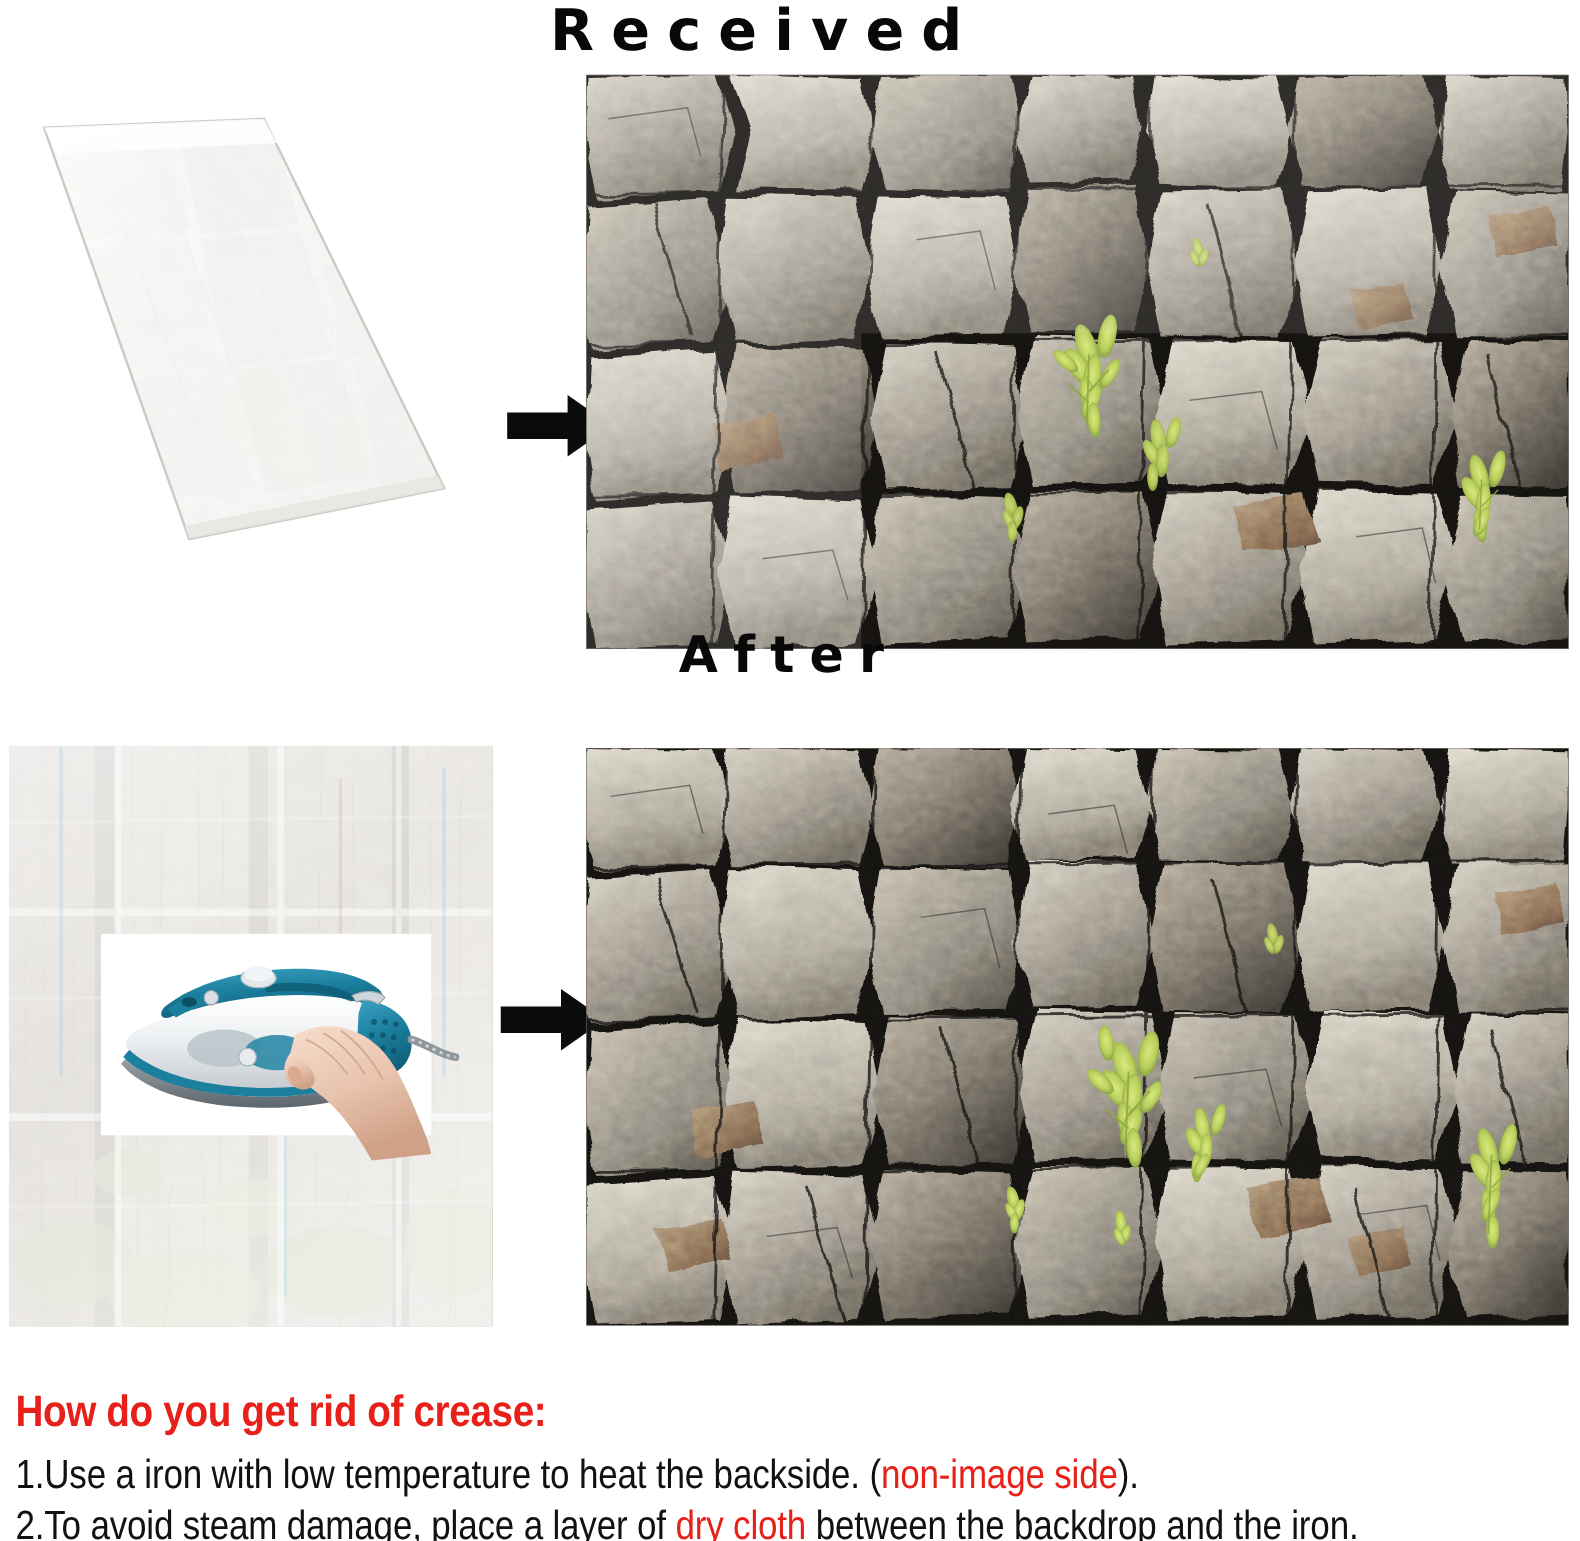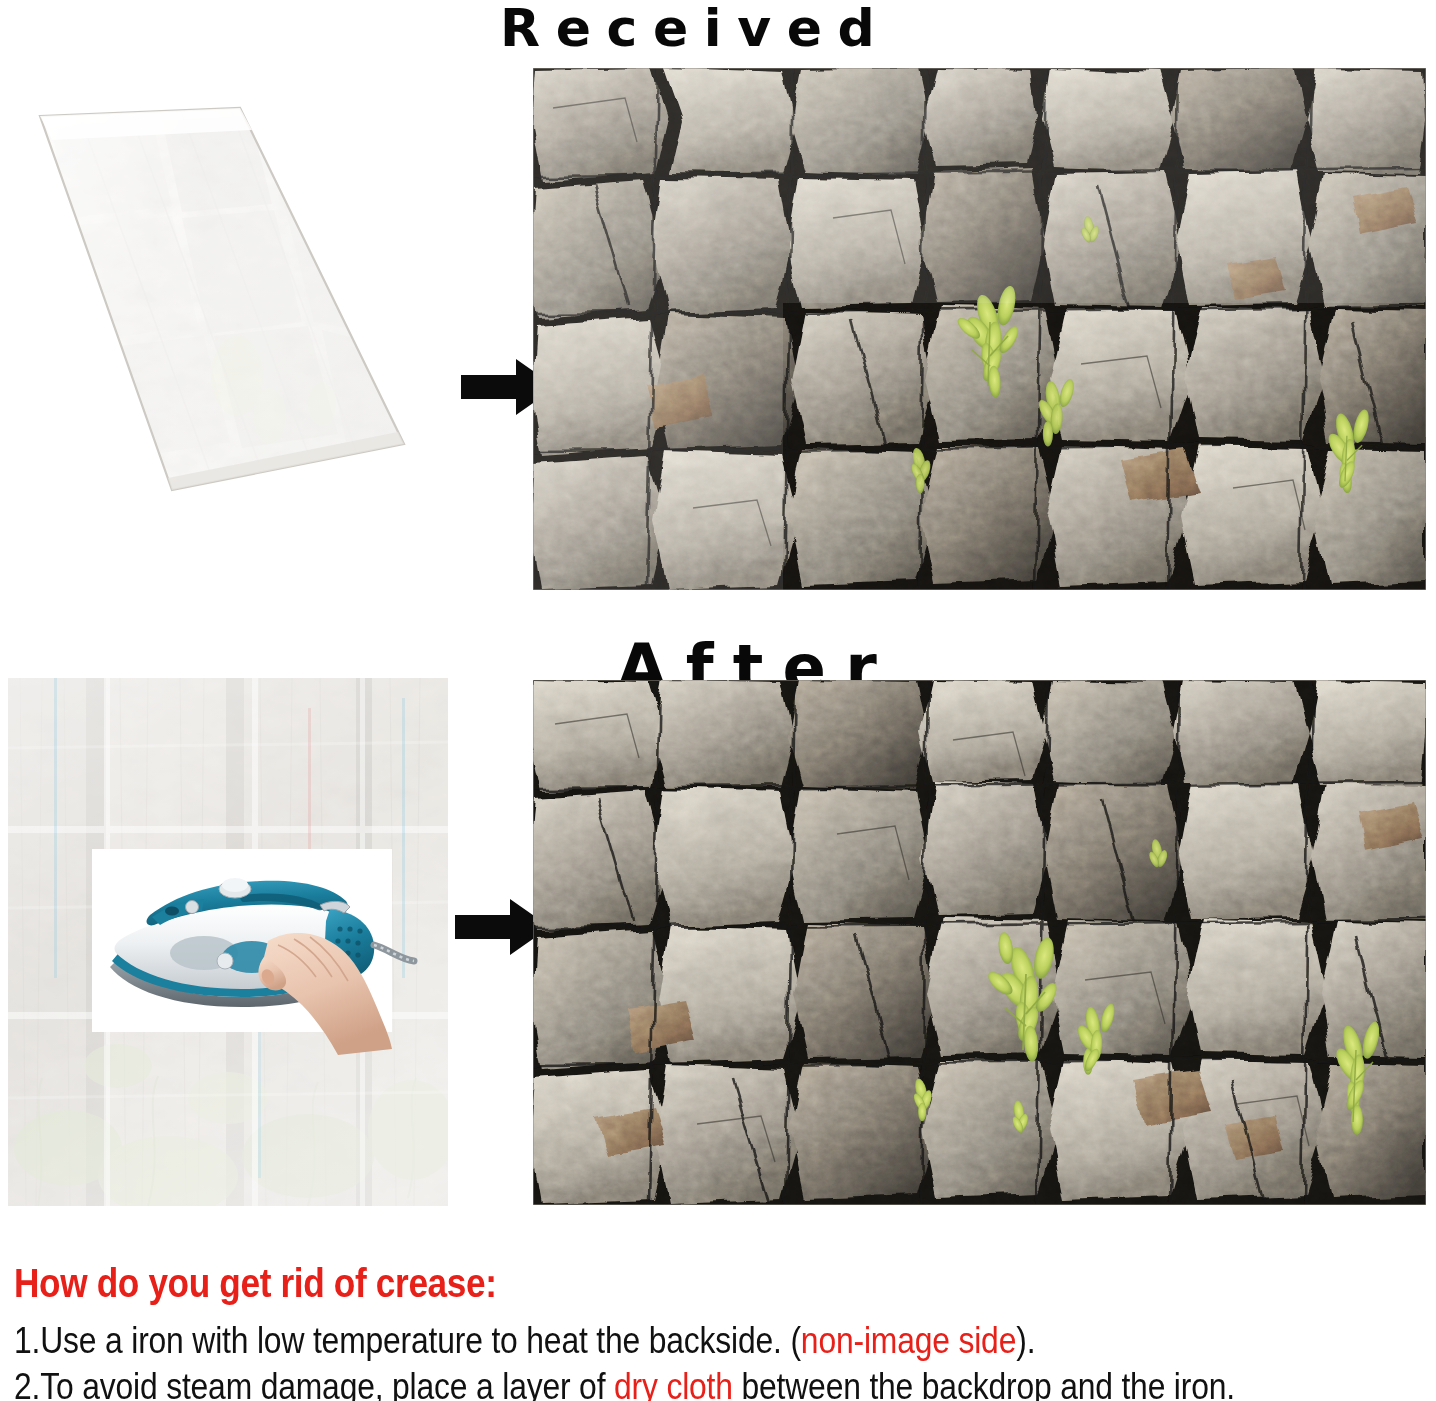--- a/index.html
+++ b/index.html
@@ -12,21 +12,21 @@
   .hdr{
     position:absolute;
     font-family:"DejaVu Sans","Liberation Sans",sans-serif;
     font-weight:bold;
     color:#080808;
     letter-spacing:0.30em;
     white-space:nowrap;
     line-height:1;
   }
   #hdr-received{left:500px;top:2px;font-size:52px;}
-  #hdr-after{left:617px;top:636px;font-size:64px;}
+  #hdr-after{left:617px;top:572px;font-size:46px;}
 
   
   #polyester{
     position:absolute;left:58px;top:468px;
     font-family:"Liberation Sans",sans-serif;
     font-size:66px;font-weight:400;color:#FF0000;
     letter-spacing:0.01em;line-height:1;white-space:nowrap;
     z-index:6;
   }
 

